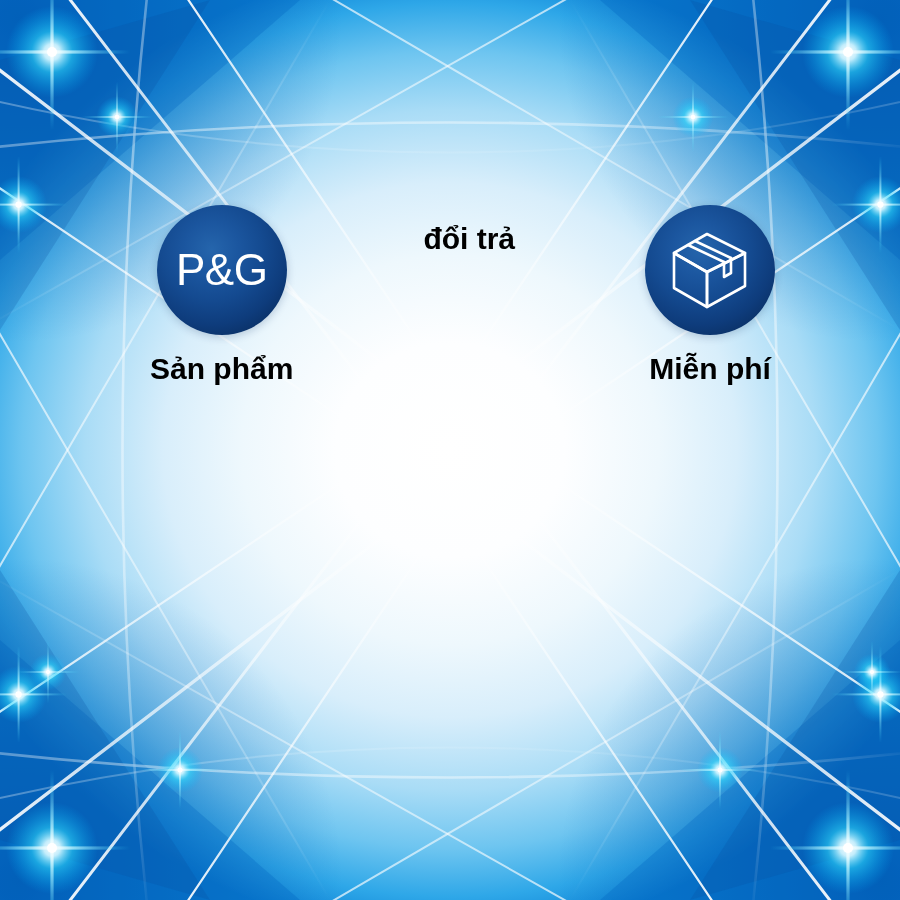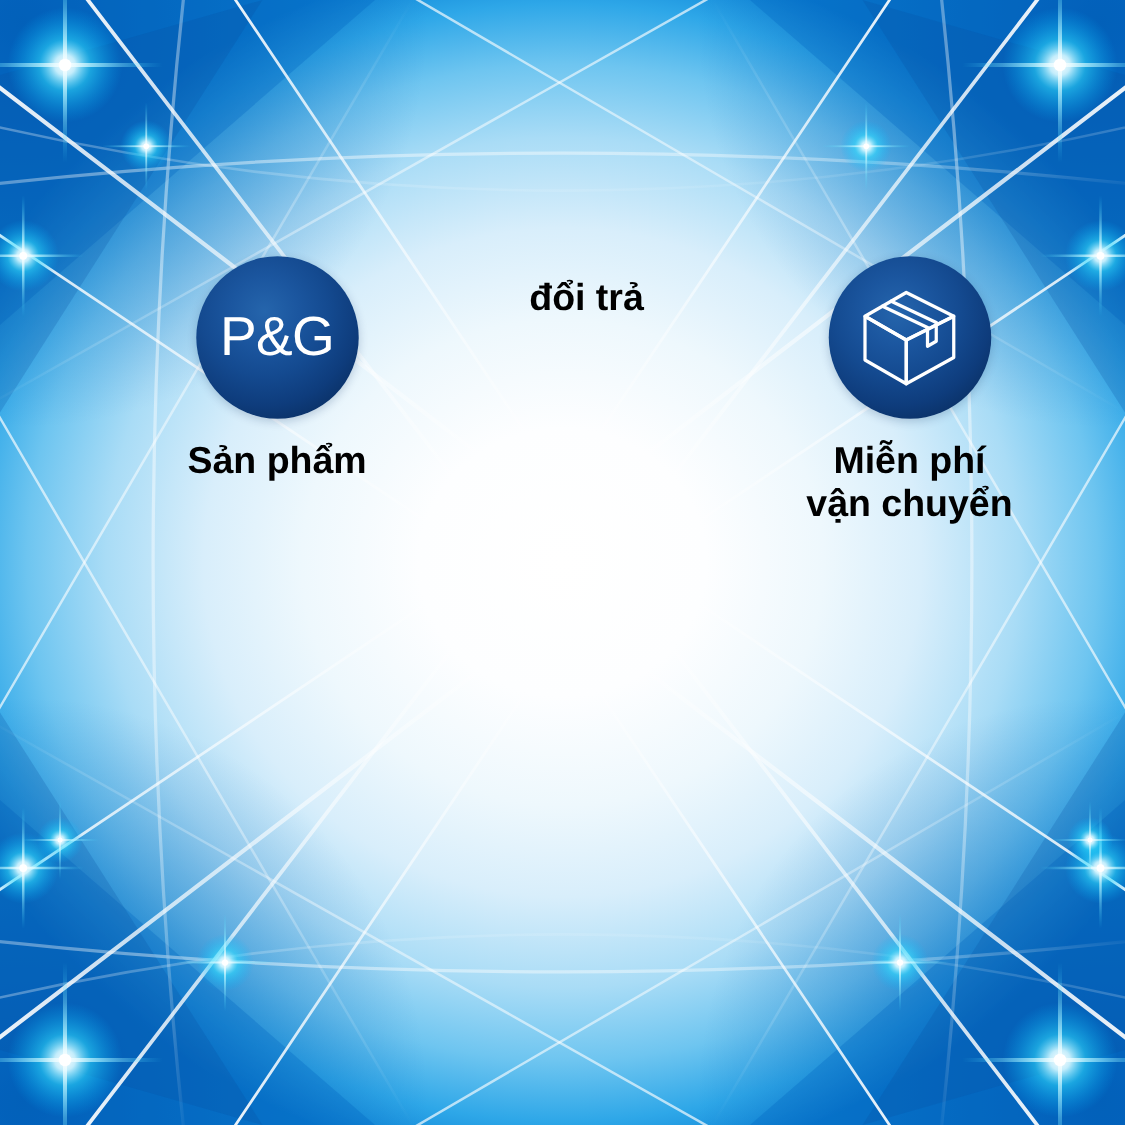--- a/index.html
+++ b/index.html
@@ -280,19 +280,18 @@
 
             <path d="M 21 18 L 57 35"></path>
             <path d="M 28 14 L 64 31"></path>
 
             <path d="M 57 35 L 57 50 L 64 46 L 64 31"></path>
           </g>
         </svg>
       </div>
       <div class="feature-label">
         <span class="ln">Miễn phí</span>
-        <span class="ln">vận chuyển</span>
       </div>
     </div>
 
 
   </div>
 </div>
 
 </body></html>

